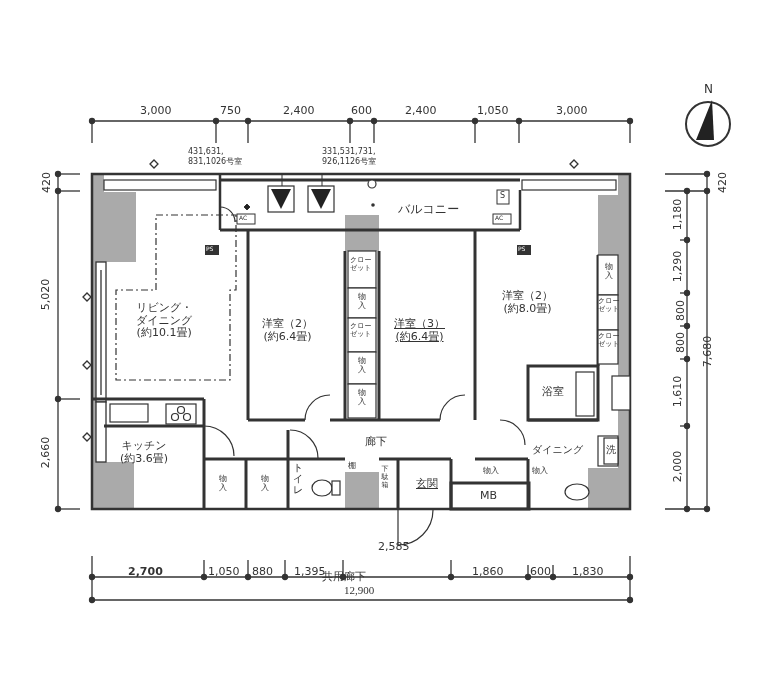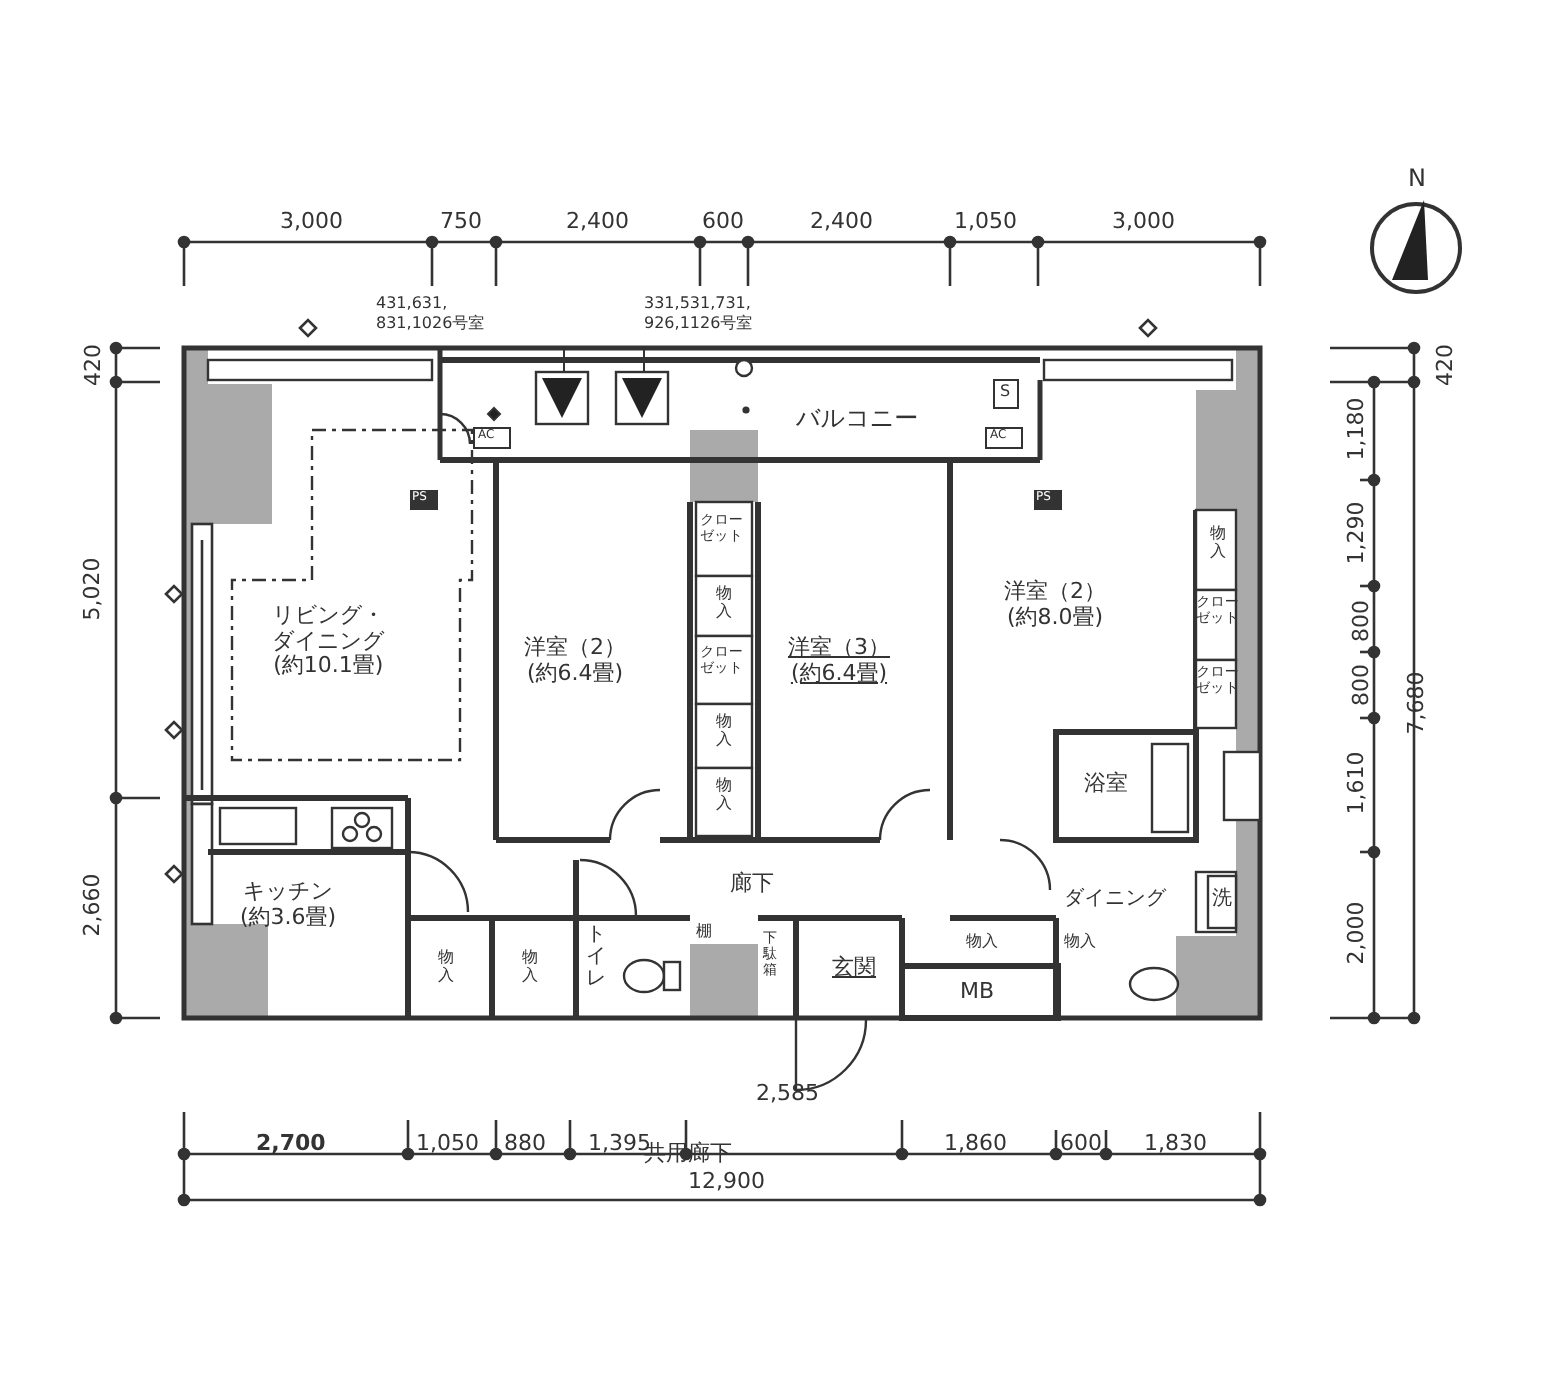--- a/index.html
+++ b/index.html
@@ -252,21 +252,21 @@
 <div class="dim" style="left:704px;top:82px;font-size:12px;">N</div>
 
 <div class="dim" style="left:128px;top:565px;font-weight:bold;">2,700</div>
 <div class="dim" style="left:208px;top:565px;">1,050</div>
 <div class="dim" style="left:252px;top:565px;">880</div>
 <div class="dim" style="left:294px;top:565px;">1,395</div>
 <div class="dim" style="left:378px;top:540px;">2,585</div>
 <div class="dim" style="left:472px;top:565px;">1,860</div>
 <div class="dim" style="left:530px;top:565px;">600</div>
 <div class="dim" style="left:572px;top:565px;">1,830</div>
-<div class="dim" style="left:344px;top:584px;">12,900</div>
+<div class="dim" style="left:344px;top:584px;font-family:Liberation Serif, serif;">12,900</div>
 
 <div class="dimv" style="left:36px;top:176px;">420</div>
 <div class="dimv" style="left:30px;top:288px;">5,020</div>
 <div class="dimv" style="left:30px;top:446px;">2,660</div>
 
 <div class="dimv" style="left:712px;top:176px;">420</div>
 <div class="dimv" style="left:662px;top:208px;">1,180</div>
 <div class="dimv" style="left:662px;top:260px;">1,290</div>
 <div class="dimv" style="left:670px;top:304px;">800</div>
 <div class="dimv" style="left:670px;top:336px;">800</div>

